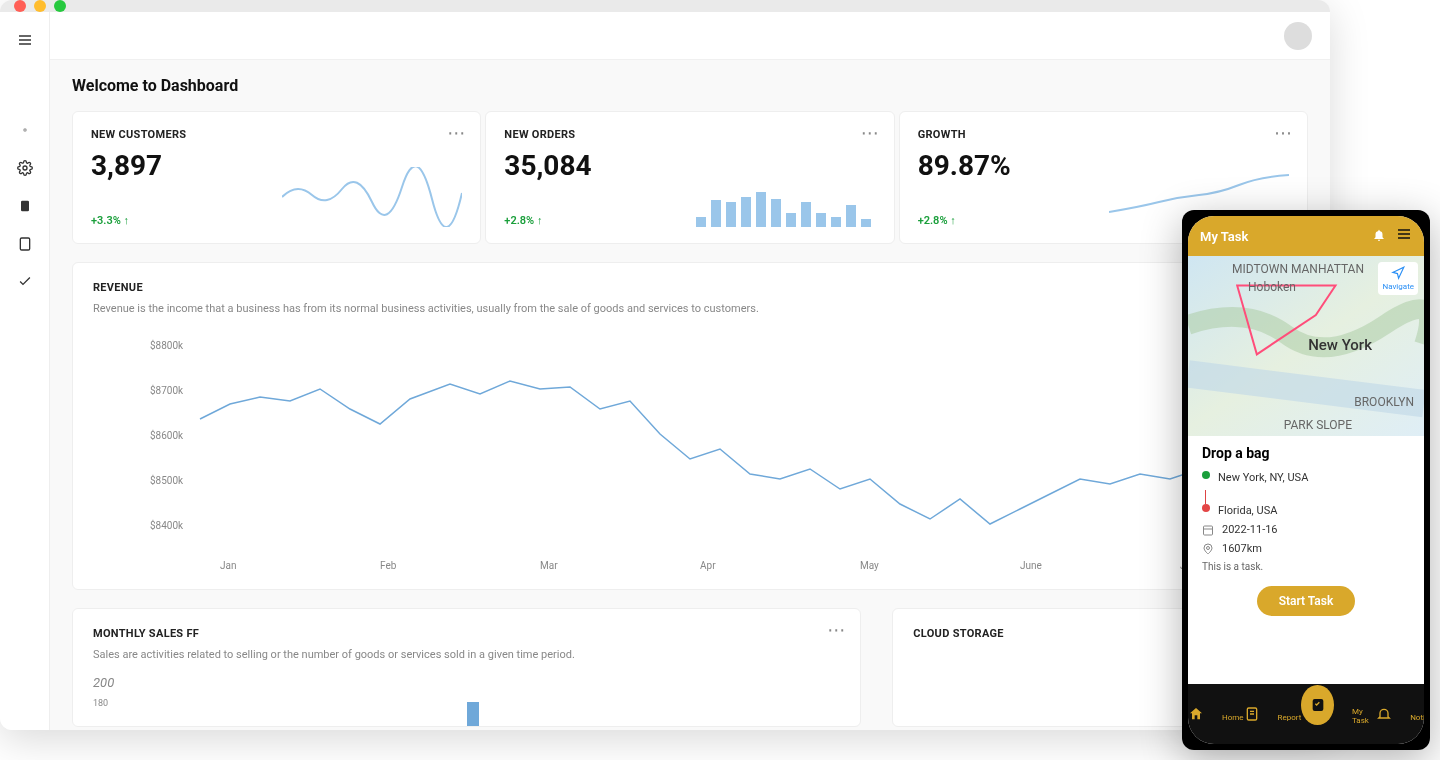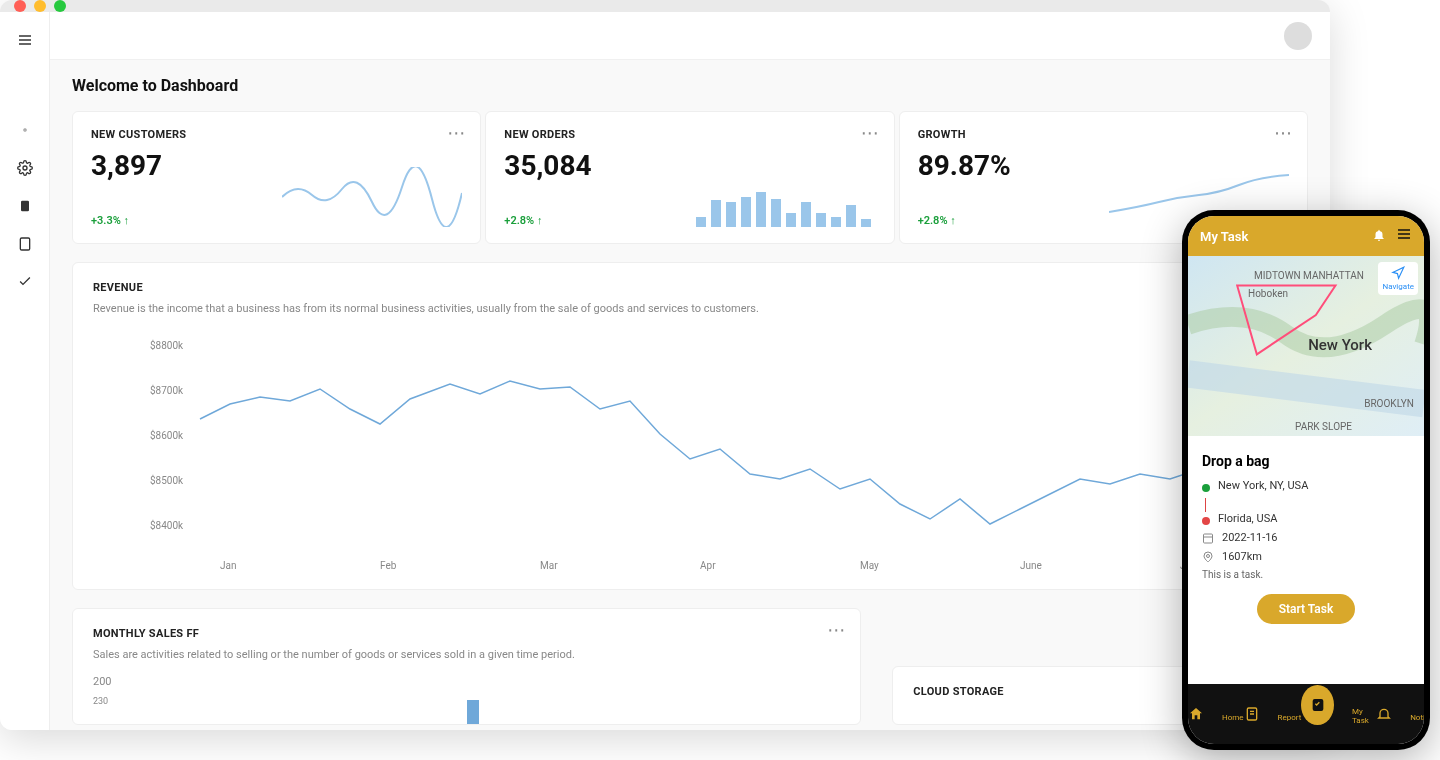--- a/index.html
+++ b/index.html
@@ -33,43 +33,43 @@
 .stat-dots { position: absolute; top: 10px; right: 14px; font-size: 18px; color: #888; cursor: pointer; letter-spacing: 1px; }
 .spark { width: 180px; height: 60px; align-self: flex-end; }
 
 .revenue-card { background: #fff; border: 1px solid #eee; border-radius: 6px; padding: 18px 20px 10px; margin-bottom: 18px; position: relative; }
 .card-title { font-size: 11px; font-weight: 700; color: #222; letter-spacing: .3px; margin-bottom: 8px; }
 .card-sub { font-size: 11px; color: #888; margin-bottom: 14px; }
 .revenue-chart { width: 100%; height: 250px; position: relative; }
 .filter-chip { position: absolute; top: 14px; right: 14px; display: flex; }
 .chip { border: 1px solid #2a8ff5; color: #2a8ff5; font-size: 11px; padding: 4px 12px; border-radius: 3px; background: #f3f9ff; cursor: pointer; }
 
-.bottom-row { display: flex; gap: 31px; align-items: flex-end; }
+.bottom-row { display: flex; gap: 31px; }
 .monthly-card { flex: 2; background: #fff; border: 1px solid #eee; border-radius: 6px; padding: 18px 20px; position: relative; }
 .storage-card { flex: 1; background: #fff; border: 1px solid #eee; border-radius: 6px; padding: 18px 20px; position: relative; display:flex; flex-direction:column; }
 
 .donut-wrap { display:flex; justify-content:center; align-items:center; position:relative; margin-top:10px; }
 .donut-pct { position:absolute; font-size:24px; font-weight:700; color:#2a8ff5; }
 
 
-.phone { position: absolute; right: 10px; top: 210px; width: 248px; height: 540px; border-radius: 32px; background: #000; padding: 6px; box-shadow: 0 10px 40px rgba(0,0,0,0.3); }
+.phone { position: absolute; right: 10px; top: 210px; width: 248px; height: 540px; border-radius: 12px; background: #000; padding: 6px; box-shadow: 0 10px 40px rgba(0,0,0,0.3); }
 .phone-screen { width: 100%; height: 100%; border-radius: 26px; background: #fff; overflow: hidden; display: flex; flex-direction: column; }
 .phone-header { background: #d9a82b; height: 40px; display: flex; align-items: center; justify-content: space-between; padding: 0 12px; color: #fff; }
 .phone-header-title { font-size: 13px; font-weight: 600; }
 .phone-header-icons { display: flex; gap: 10px; align-items: center; }
 
 .phone-map { height: 180px; background: linear-gradient(145deg,#cfe6f2 0%,#e6f0e0 50%,#dfeef6 100%); position: relative; overflow:hidden; }
 .map-route { position:absolute; inset:0; }
 .map-city { position:absolute; right:52px; top:80px; font-size:15px; font-weight:500; color:#333; }
-.map-lbl { position:absolute; font-size:10px; color:#666;margin-top:8px; }
+.map-lbl { position:absolute; font-size:12px; color:#666; }
 .nav-icon { position:absolute; top:6px; right:6px; background:#fff; border-radius:4px; padding:4px; font-size:8px; color:#2a8ff5; text-align:center; }
 
-.task-body { padding: 17px 14px 10px; flex: 1; }
+.task-body { padding: 9px 14px 10px; flex: 1; }
 .task-title { font-size: 14px; font-weight: 700; margin-bottom: 10px; }
-.route-row { display: flex; align-items: flex-end; gap: 8px; font-size: 11px; color: #333; margin-bottom: 6px; }
+.route-row { display: flex; align-items: flex-start; gap: 8px; font-size: 11px; color: #333; margin-bottom: 6px; }
 .route-dot { width: 8px; height: 8px; border-radius: 50%; }
 .route-dot.green { background: #1a9f3b; }
 .route-dot.red { background: #e34646; }
 .route-line { width: 1px; height: 14px; background: #d44; margin-left: 3px; }
 .meta-row { display: flex; align-items: center; gap: 8px; font-size: 11px; color: #333; margin: 6px 0; }
 .meta-icon { width: 12px; height: 12px; color: #888; }
 .task-desc { font-size: 10px; color: #666; margin-top: 6px; }
 .start-btn { display: block; margin: 14px auto 0; background: #d9a82b; color: #fff; border: none; border-radius: 18px; padding: 8px 22px; font-size: 12px; font-weight: 600; cursor: pointer; }
 
 .phone-nav { height: 60px; background: #111; display: flex; justify-content: space-around; align-items: center; position: relative; }
@@ -209,22 +209,22 @@
               <text x="1040" y="240" font-size="10" fill="#888">July</text>
             </svg>
           </div>
         </div>
 
         <div class="bottom-row">
           <div class="monthly-card">
             <div class="card-title">MONTHLY SALES FF</div>
             <div class="card-sub">Sales are activities related to selling or the number of goods or services sold in a given time period.</div>
             <div class="stat-dots">⋯</div>
-            <div style="font-size:11px;color:#888;margin-top:10px;">200</div>
-            <div style="font-size:9px;color:#888;margin-top:8px;">230</div>
+            <div style="font-size:13px;color:#888;margin-top:10px;font-style:italic;">200</div>
+            <div style="font-size:9px;color:#888;margin-top:8px;">180</div>
             <div style="position:absolute; left:50%; bottom:0; width:12px; height:24px; background:#6fa8d9;"></div>
           </div>
           <div class="storage-card">
             <div class="card-title">CLOUD STORAGE</div>
           </div>
         </div>
 
       </div>
     </div>
   </div>

